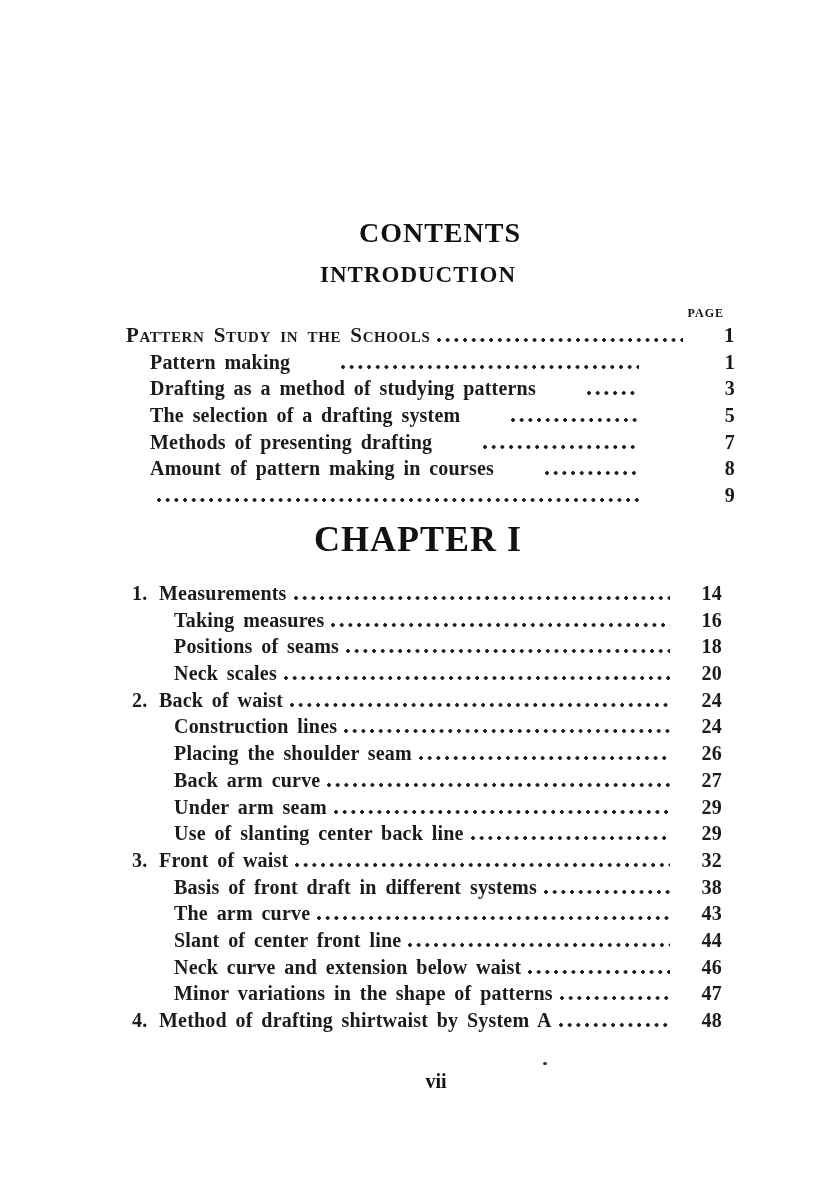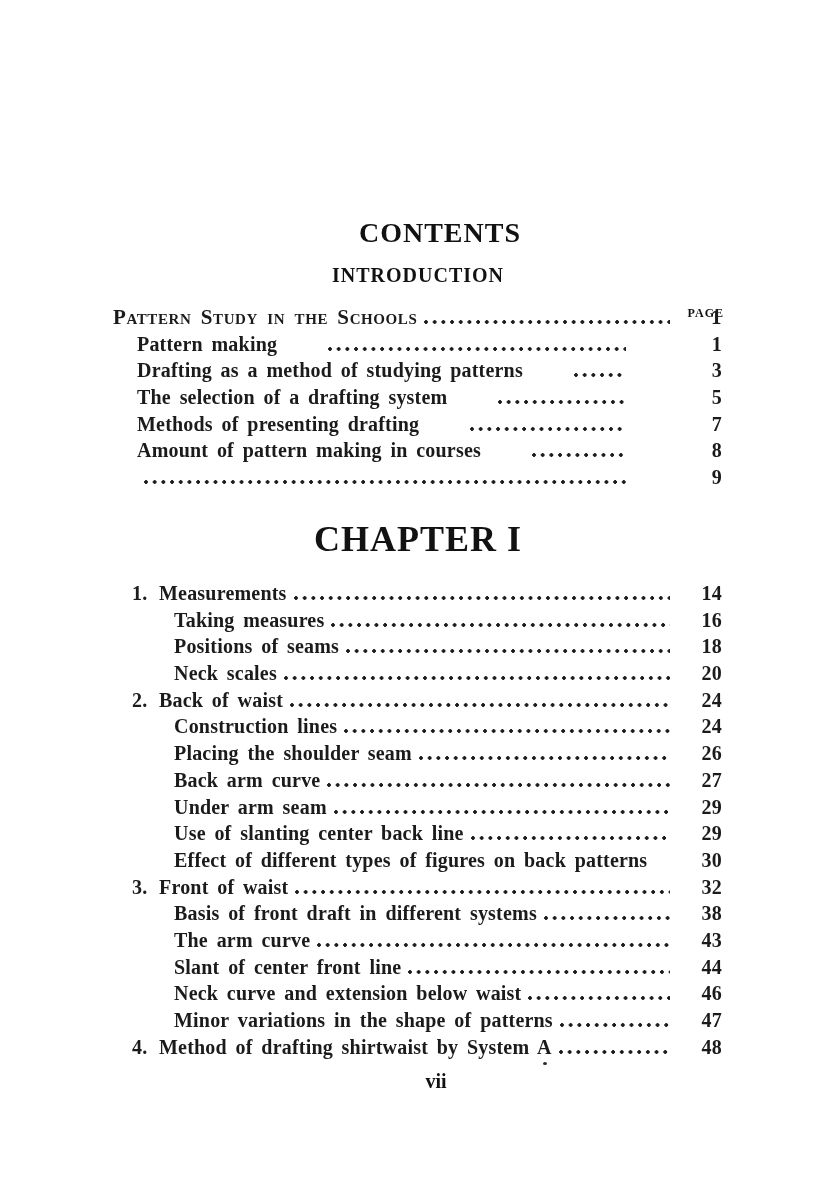--- a/index.html
+++ b/index.html
@@ -31,21 +31,21 @@
   }
   .sec-heading {
     position: absolute;
     left: 0;
     width: 836px;
     text-align: center;
     color: #121212;
   }
   .intro-heading {
     top: 262px;
-    font-size: 20px;
+    font-size: 23px;
     line-height: 26px;
     letter-spacing: 1px;
   }
   .chapter-heading {
     top: 524px;
     font-size: 36px;
     line-height: 30px;
     letter-spacing: 1px;
   }
   .page-label {
@@ -55,21 +55,21 @@
     font-size: 12px;
     letter-spacing: 1px;
     color: #121212;
     padding-left: 32px;
   }
   .toc-list {
     position: absolute;
     left: 113px;
     width: 609px;
   }
-  .intro-list   { top: 304px; }
+  .intro-list   { top: 322px; margin-left: 13px; }
   .chapter-list { top: 580px; }
   .row {
     display: flex;
     align-items: baseline;
     height: 26.7px;
     line-height: 26.7px;
     font-size: 20px;
     letter-spacing: 0.2px;
     word-spacing: 3.5px;
     white-space: nowrap;
@@ -215,25 +215,20 @@
       <div class="row l2">
         <span class="etext">Under arm seam</span>
         <span class="leader"></span>
         <span class="pagenum">29</span>
       </div>
       <div class="row l2">
         <span class="etext">Use of slanting center back line</span>
         <span class="leader"></span>
         <span class="pagenum">29</span>
       </div>
-      <div class="row l2 nodots">
-        <span class="etext">Effect of different types of figures on back patterns</span>
-        <span class="leader"></span>
-        <span class="pagenum">30</span>
-      </div>
       <div class="row num-row">
         <span class="num">3.</span>
         <span class="etext">Front of waist</span>
         <span class="leader"></span>
         <span class="pagenum">32</span>
       </div>
       <div class="row l2">
         <span class="etext">Basis of front draft in different systems</span>
         <span class="leader"></span>
         <span class="pagenum">38</span>

